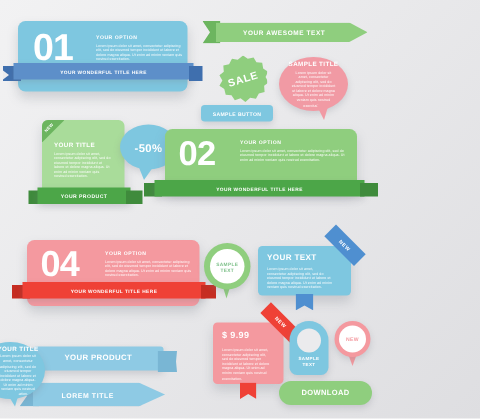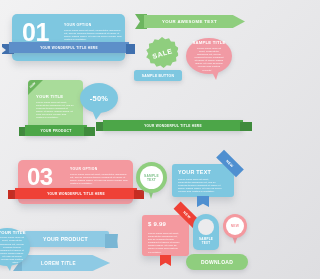--- a/index.html
+++ b/index.html
@@ -98,29 +98,34 @@
   <div class="el ribbon shadow-sm" style="left:25px;top:125px;width:62px;height:11px;background:#4ca648;font-size:3.4px;">
     <span>YOUR PRODUCT</span>
   </div>
   <div class="el" style="left:84px;top:127px;width:11px;height:9px;background:#3f8b3c;"></div>
 
   <div class="el bub shadow-sm" style="left:80px;top:83px;width:38px;height:30px;background:#7ec7e0;">
     <span class="ttl" style="font-size:7.5px;">-50%</span>
   </div>
   <div class="el tail" style="left:92px;top:110px;border-left:4px solid transparent;border-right:7px solid transparent;border-top:10px solid #7ec7e0;"></div>
 
+  <div class="el panel shadow-lg" style="left:110px;top:86px;width:128px;height:42px;background:#8fce7e;">
+    <div class="num" style="left:9px;top:5px;font-size:23px;letter-spacing:-.5px;">02</div>
+    <div class="opt" style="left:50px;top:7px;">YOUR OPTION</div>
+    <div class="body lorem" style="left:50px;top:13px;width:72px;">Lorem ipsum dolor sit amet, consectetur adipiscing elit, sed do eiusmod tempor incididunt ut labore et dolore magna aliqua. Ut enim ad minim veniam quis nostrud exercitation.</div>
+  </div>
 
   <div class="el" style="left:96px;top:122px;width:12px;height:9px;background:#3f8b3c;"></div>
   <div class="el ribbon shadow-sm" style="left:103px;top:120px;width:140px;height:11px;background:#4ca648;">
     <span>YOUR WONDERFUL TITLE HERE</span>
   </div>
   <div class="el" style="left:240px;top:122px;width:12px;height:9px;background:#3f8b3c;"></div>
 
   <div class="el panel shadow-lg" style="left:18px;top:160px;width:115px;height:44px;background:#f4999f;">
-    <div class="num" style="left:9px;top:5px;font-size:24px;letter-spacing:-.5px;">03</div>
+    <div class="num" style="left:9px;top:5px;font-size:24px;letter-spacing:-.5px;">04</div>
     <div class="opt" style="left:52px;top:7px;">YOUR OPTION</div>
     <div class="body lorem" style="left:52px;top:13px;width:58px;">Lorem ipsum dolor sit amet, consectetur adipiscing elit, sed do eiusmod tempor incididunt ut labore et dolore magna aliqua. Ut enim ad minim veniam quis nostrud exercitation.</div>
   </div>
 
   <div class="el" style="left:8px;top:190px;width:12px;height:9px;background:#c62d22;"></div>
   <div class="el ribbon shadow-sm" style="left:15px;top:188px;width:122px;height:11px;background:#ef4136;">
     <span>YOUR WONDERFUL TITLE HERE</span>
   </div>
   <div class="el" style="left:134px;top:190px;width:10px;height:9px;background:#c62d22;"></div>
 

